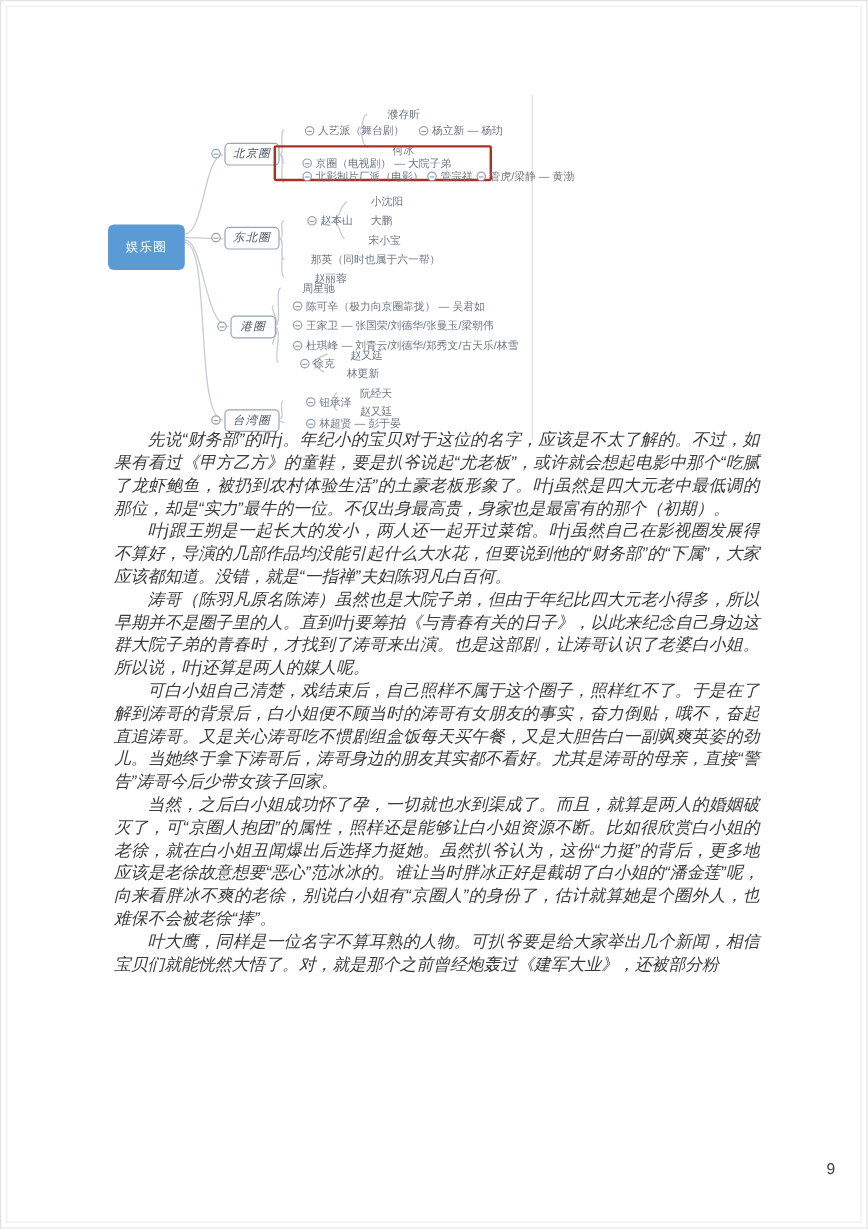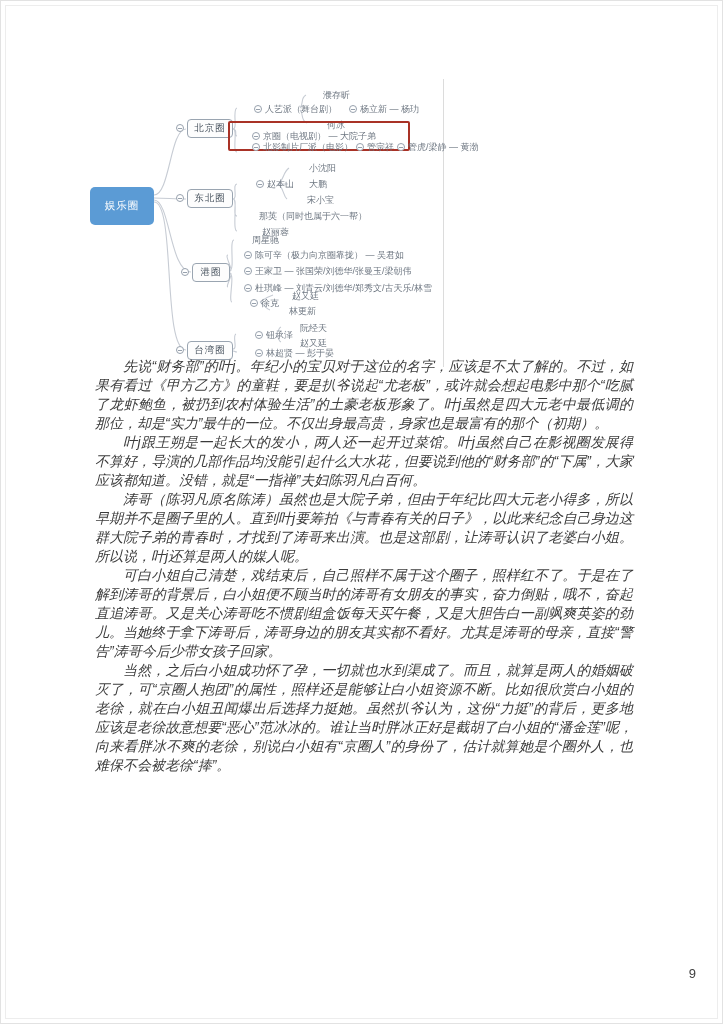--- a/index.html
+++ b/index.html
@@ -15,21 +15,21 @@
   .mm-svg{position:absolute;left:0;top:0;}
   .mm-edge{position:absolute;left:357px;top:0;width:1px;height:288px;background:#dcdcdc;}
   .mm-root{
     position:absolute;left:4px;top:108px;width:64px;height:38px;
     background:#5b9bd5;color:#fff;border-radius:5px;font-size:10.5px;
     display:flex;align-items:center;justify-content:center;letter-spacing:1px;
   }
   .mm-node{
     position:absolute;box-sizing:border-box;height:19px;background:#fdfdfd;
     border:1px solid #9aa5b1;border-radius:4px;color:#4a5560;font-size:9.5px;
-    display:flex;align-items:center;justify-content:center;letter-spacing:1px;
+    display:flex;align-items:center;justify-content:center;letter-spacing:1px;font-style:italic;
   }
   .mm-row{
     position:absolute;display:flex;align-items:center;white-space:nowrap;
     font-size:9px;color:#6f7883;gap:3px;height:12px;padding-left:18px;
   }
   .mm-row .gap{width:6px;}
   .mm-minus{
     box-sizing:border-box;width:8px;height:8px;border:1px solid #97a1ad;border-radius:50%;
     display:inline-flex;align-items:center;justify-content:center;flex:none;background:#fff;
   }
@@ -184,16 +184,17 @@
       <span>林超贤 — 彭于晏</span>
     </div>
   </div>
 
   <div class="article">
     <p>先说“财务部”的叶j。年纪小的宝贝对于这位的名字，应该是不太了解的。不过，如果有看过《甲方乙方》的童鞋，要是扒爷说起“尤老板”，或许就会想起电影中那个“吃腻了龙虾鲍鱼，被扔到农村体验生活”的土豪老板形象了。叶j虽然是四大元老中最低调的那位，却是“实力”最牛的一位。不仅出身最高贵，身家也是最富有的那个（初期）。</p>
     <p>叶j跟王朔是一起长大的发小，两人还一起开过菜馆。叶j虽然自己在影视圈发展得不算好，导演的几部作品均没能引起什么大水花，但要说到他的“财务部”的“下属”，大家应该都知道。没错，就是“一指禅”夫妇陈羽凡白百何。</p>
     <p>涛哥（陈羽凡原名陈涛）虽然也是大院子弟，但由于年纪比四大元老小得多，所以早期并不是圈子里的人。直到叶j要筹拍《与青春有关的日子》，以此来纪念自己身边这群大院子弟的青春时，才找到了涛哥来出演。也是这部剧，让涛哥认识了老婆白小姐。所以说，叶j还算是两人的媒人呢。</p>
     <p>可白小姐自己清楚，戏结束后，自己照样不属于这个圈子，照样红不了。于是在了解到涛哥的背景后，白小姐便不顾当时的涛哥有女朋友的事实，奋力倒贴，哦不，奋起直追涛哥。又是关心涛哥吃不惯剧组盒饭每天买午餐，又是大胆告白一副飒爽英姿的劲儿。当她终于拿下涛哥后，涛哥身边的朋友其实都不看好。尤其是涛哥的母亲，直接“警告”涛哥今后少带女孩子回家。</p>
     <p>当然，之后白小姐成功怀了孕，一切就也水到渠成了。而且，就算是两人的婚姻破灭了，可“京圈人抱团”的属性，照样还是能够让白小姐资源不断。比如很欣赏白小姐的老徐，就在白小姐丑闻爆出后选择力挺她。虽然扒爷认为，这份“力挺”的背后，更多地应该是老徐故意想要“恶心”范冰冰的。谁让当时胖冰正好是截胡了白小姐的“潘金莲”呢，向来看胖冰不爽的老徐，别说白小姐有“京圈人”的身份了，估计就算她是个圈外人，也难保不会被老徐“捧”。</p>
+    <p>叶大鹰，同样是一位名字不算耳熟的人物。可扒爷要是给大家举出几个新闻，相信宝贝们就能恍然大悟了。对，就是那个之前曾经炮轰过《建军大业》，还被部分粉</p>
   </div>
 
   <div class="page-num">9</div>
 </div>
 
 </body></html>

